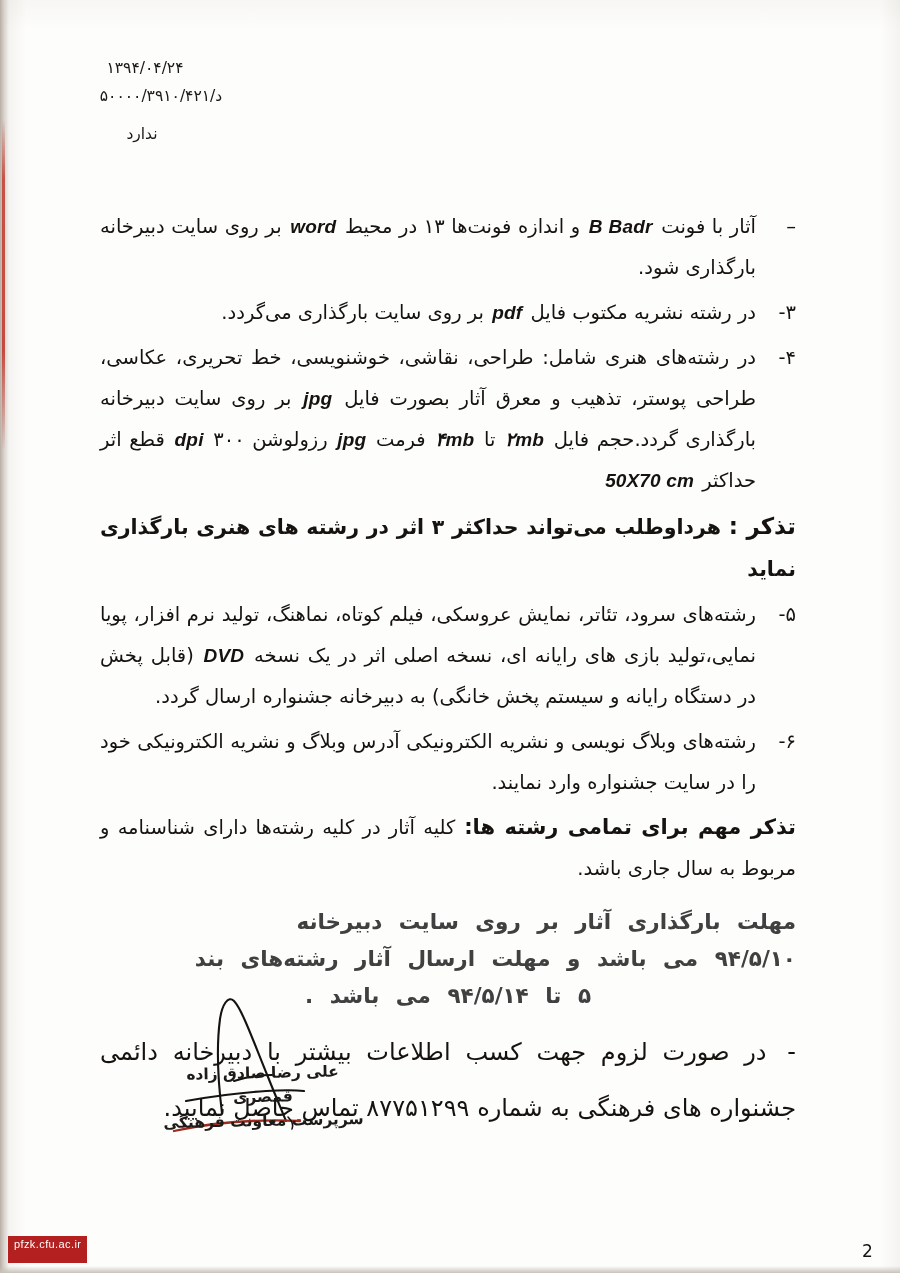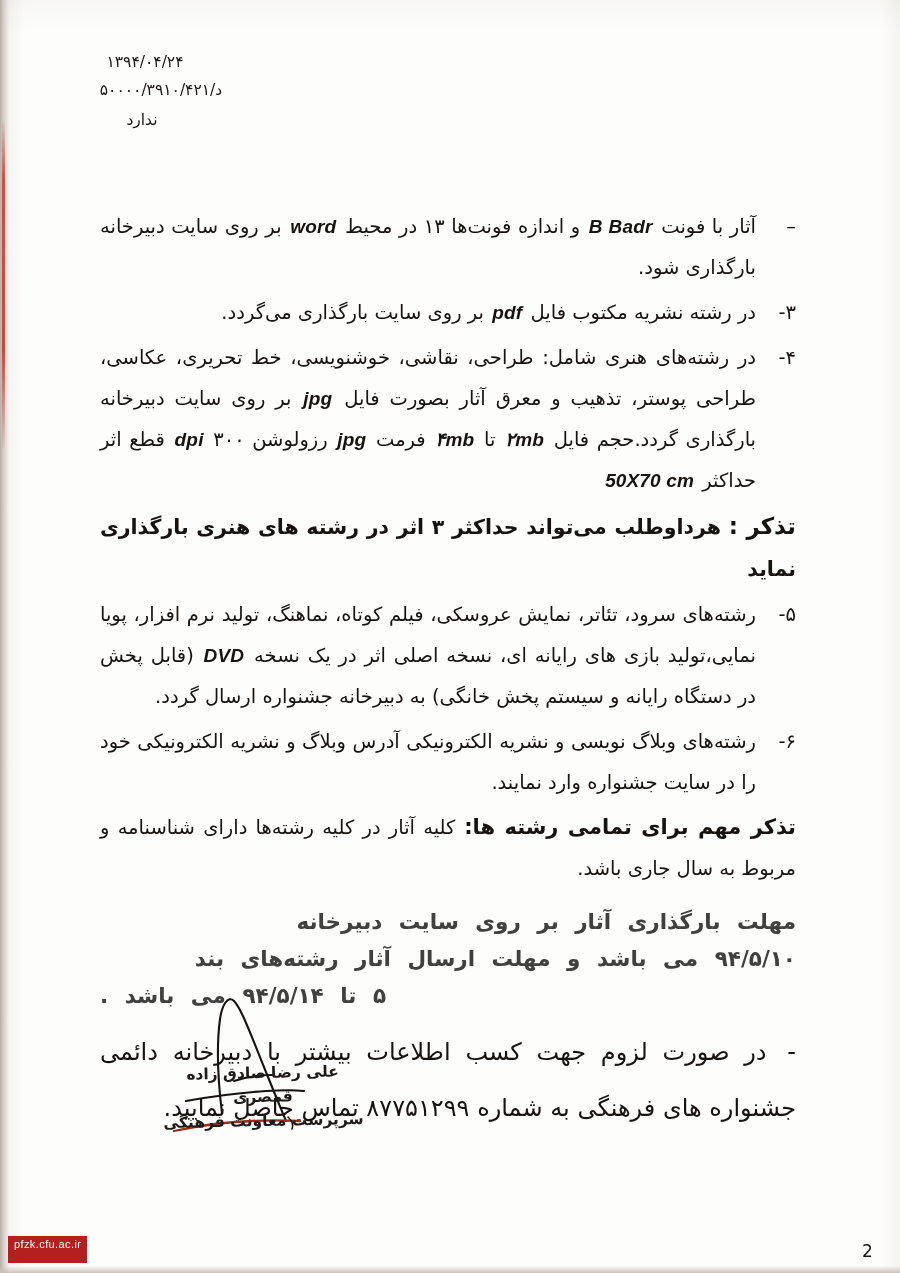--- a/index.html
+++ b/index.html
@@ -46,37 +46,37 @@
   .edge-bottom {
     position: absolute;
     left: 0; right: 0; bottom: 0;
     height: 7px;
     background: linear-gradient(0deg, #c9c2bb 0%, rgba(255,255,255,0) 100%);
   }
 
   
   .header {
     position: absolute;
-    top: 48px;
+    top: 54px;
     left: 0;
     width: 300px;
     text-align: center;
     direction: rtl;
   }
   .header-line {
     font-family: "DejaVu Sans", "Liberation Sans", sans-serif;
     font-size: 15.5px;
     letter-spacing: 0.6px;
     color: #1a1714;
     line-height: 28px;
     white-space: nowrap;
   }
   .header-line.l1 { margin-right: 10px; }
   .header-line.l2 { margin-right: -22px; text-align: center; }
-  .header-line.l3 { margin-right: 16px; margin-top: 2px; }
+  .header-line.l3 { margin-right: 16px; margin-top: 10px; }
 
   
   .body {
     position: absolute;
     top: 206px;
     right: 104px;
     left: 100px;
     direction: rtl;
     text-align: justify;
   }
@@ -137,21 +137,21 @@
     line-height: 37px;
     letter-spacing: 2.6px;
     word-spacing: 9px;
     margin: 14px 0 8px 0;
     color: #404040;
   }
   .deadline .dl-line {
     display: block;
     text-align: justify;
   }
-  .deadline .dl-line.last { text-align: left; letter-spacing: 2.4px; }
+  .deadline .dl-line.last { text-align: center; letter-spacing: 2.4px; }
   .deadline .num {
     direction: ltr;
     unicode-bidi: isolate;
     display: inline-block;
   }
 
   .tail-para {
     font-size: 24px;
     line-height: 56px;
     margin-top: 10px;

